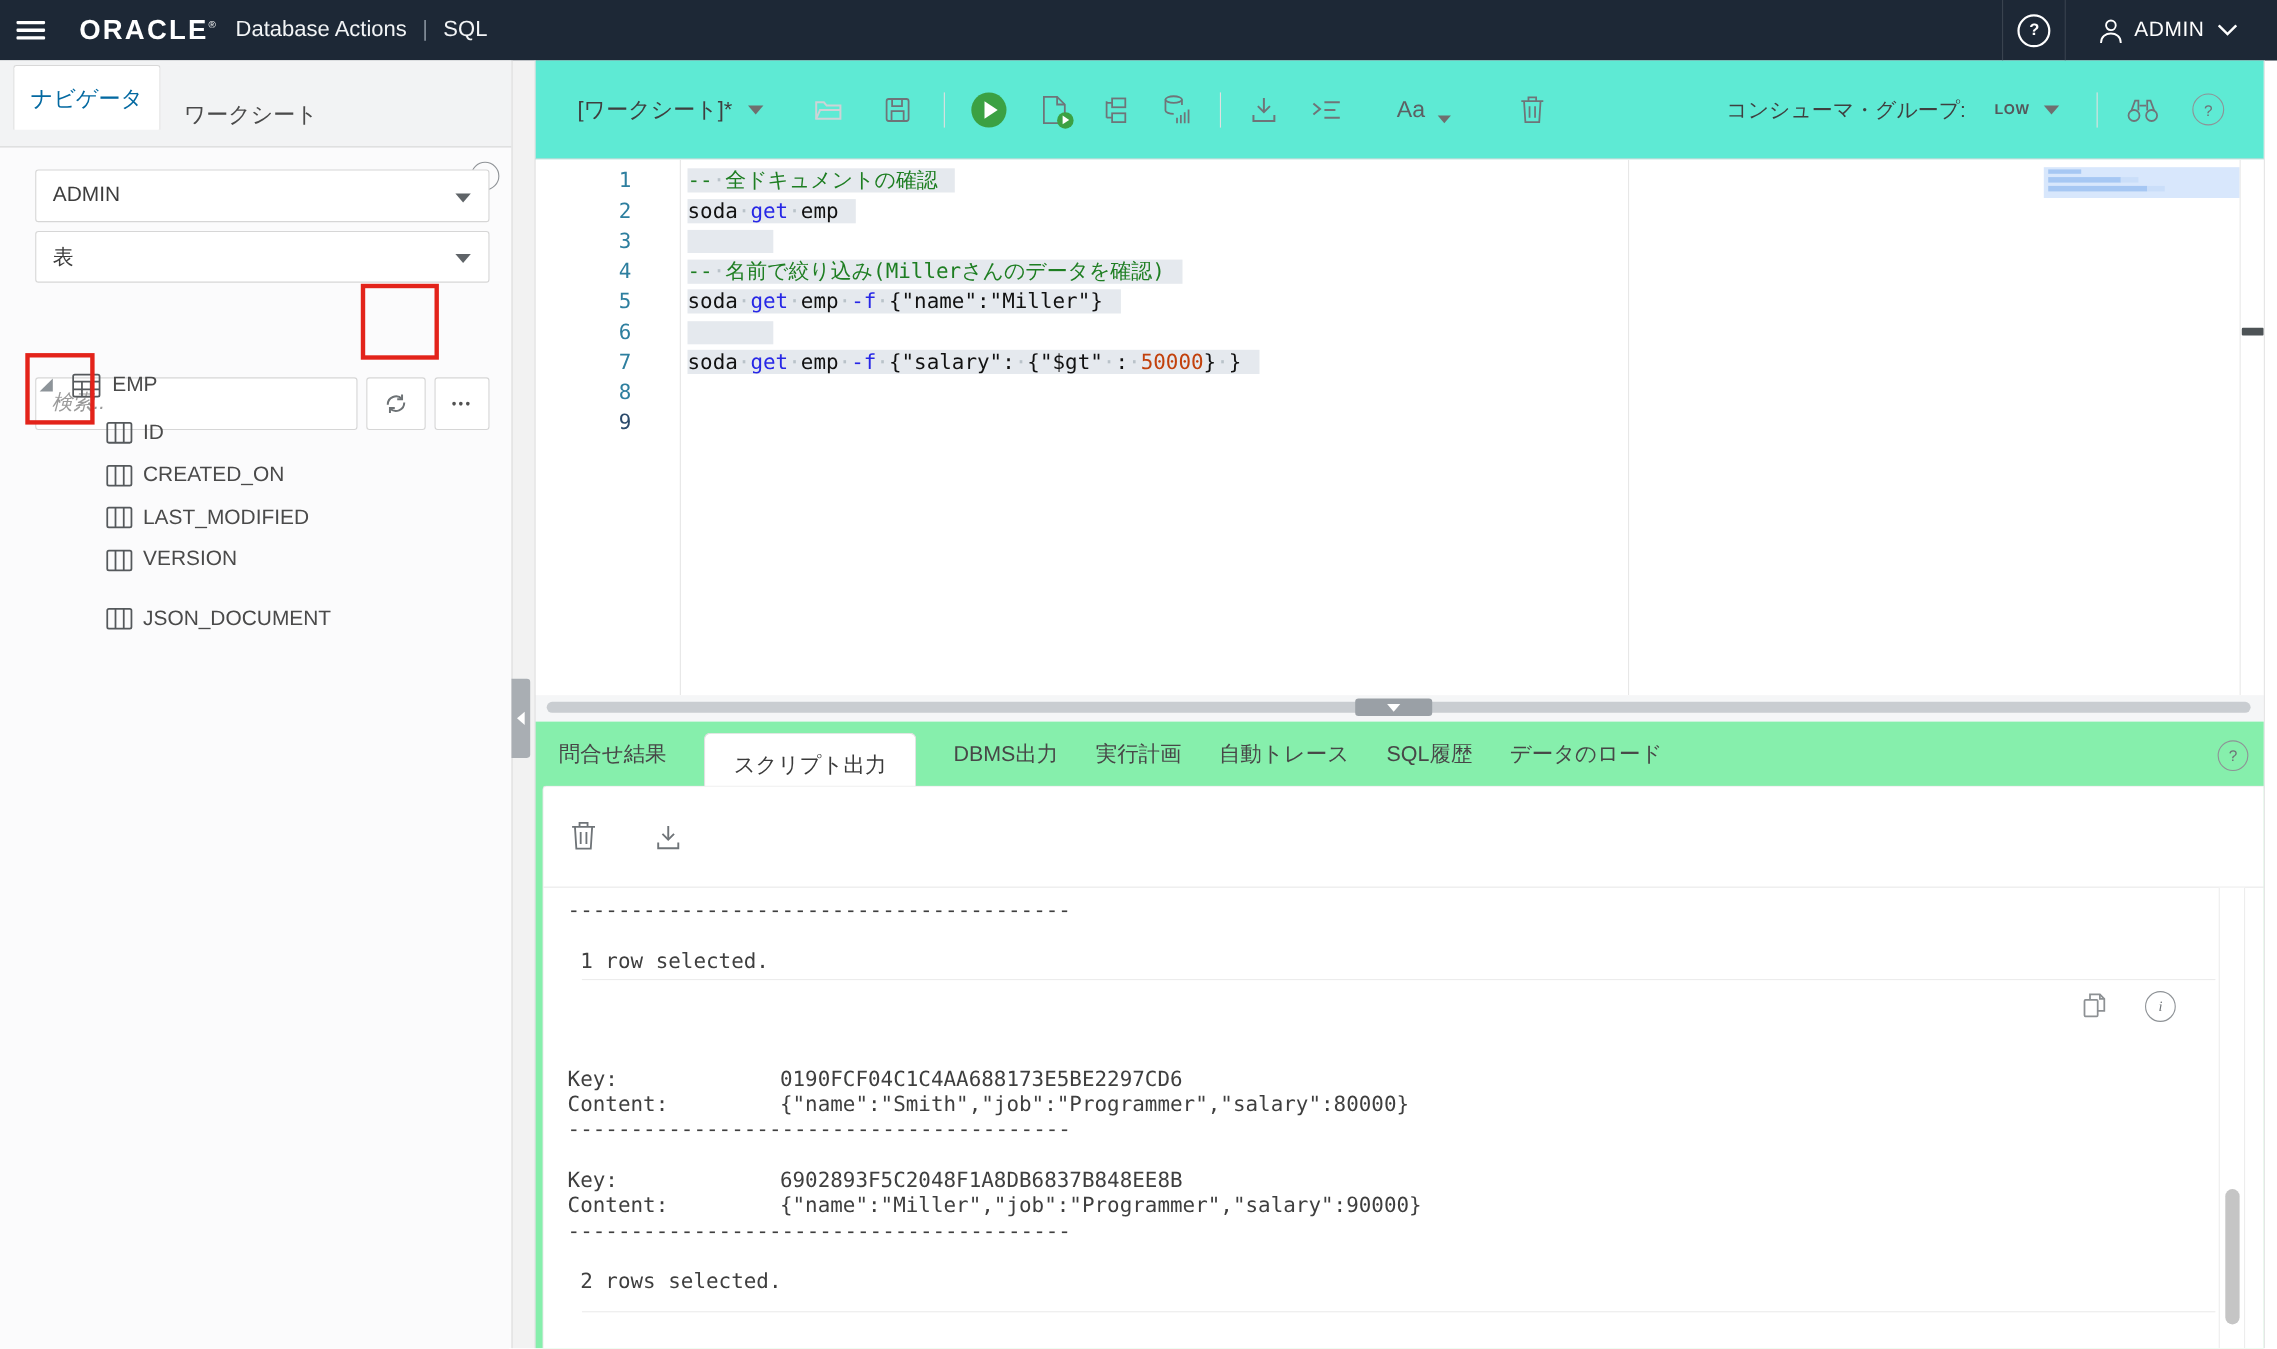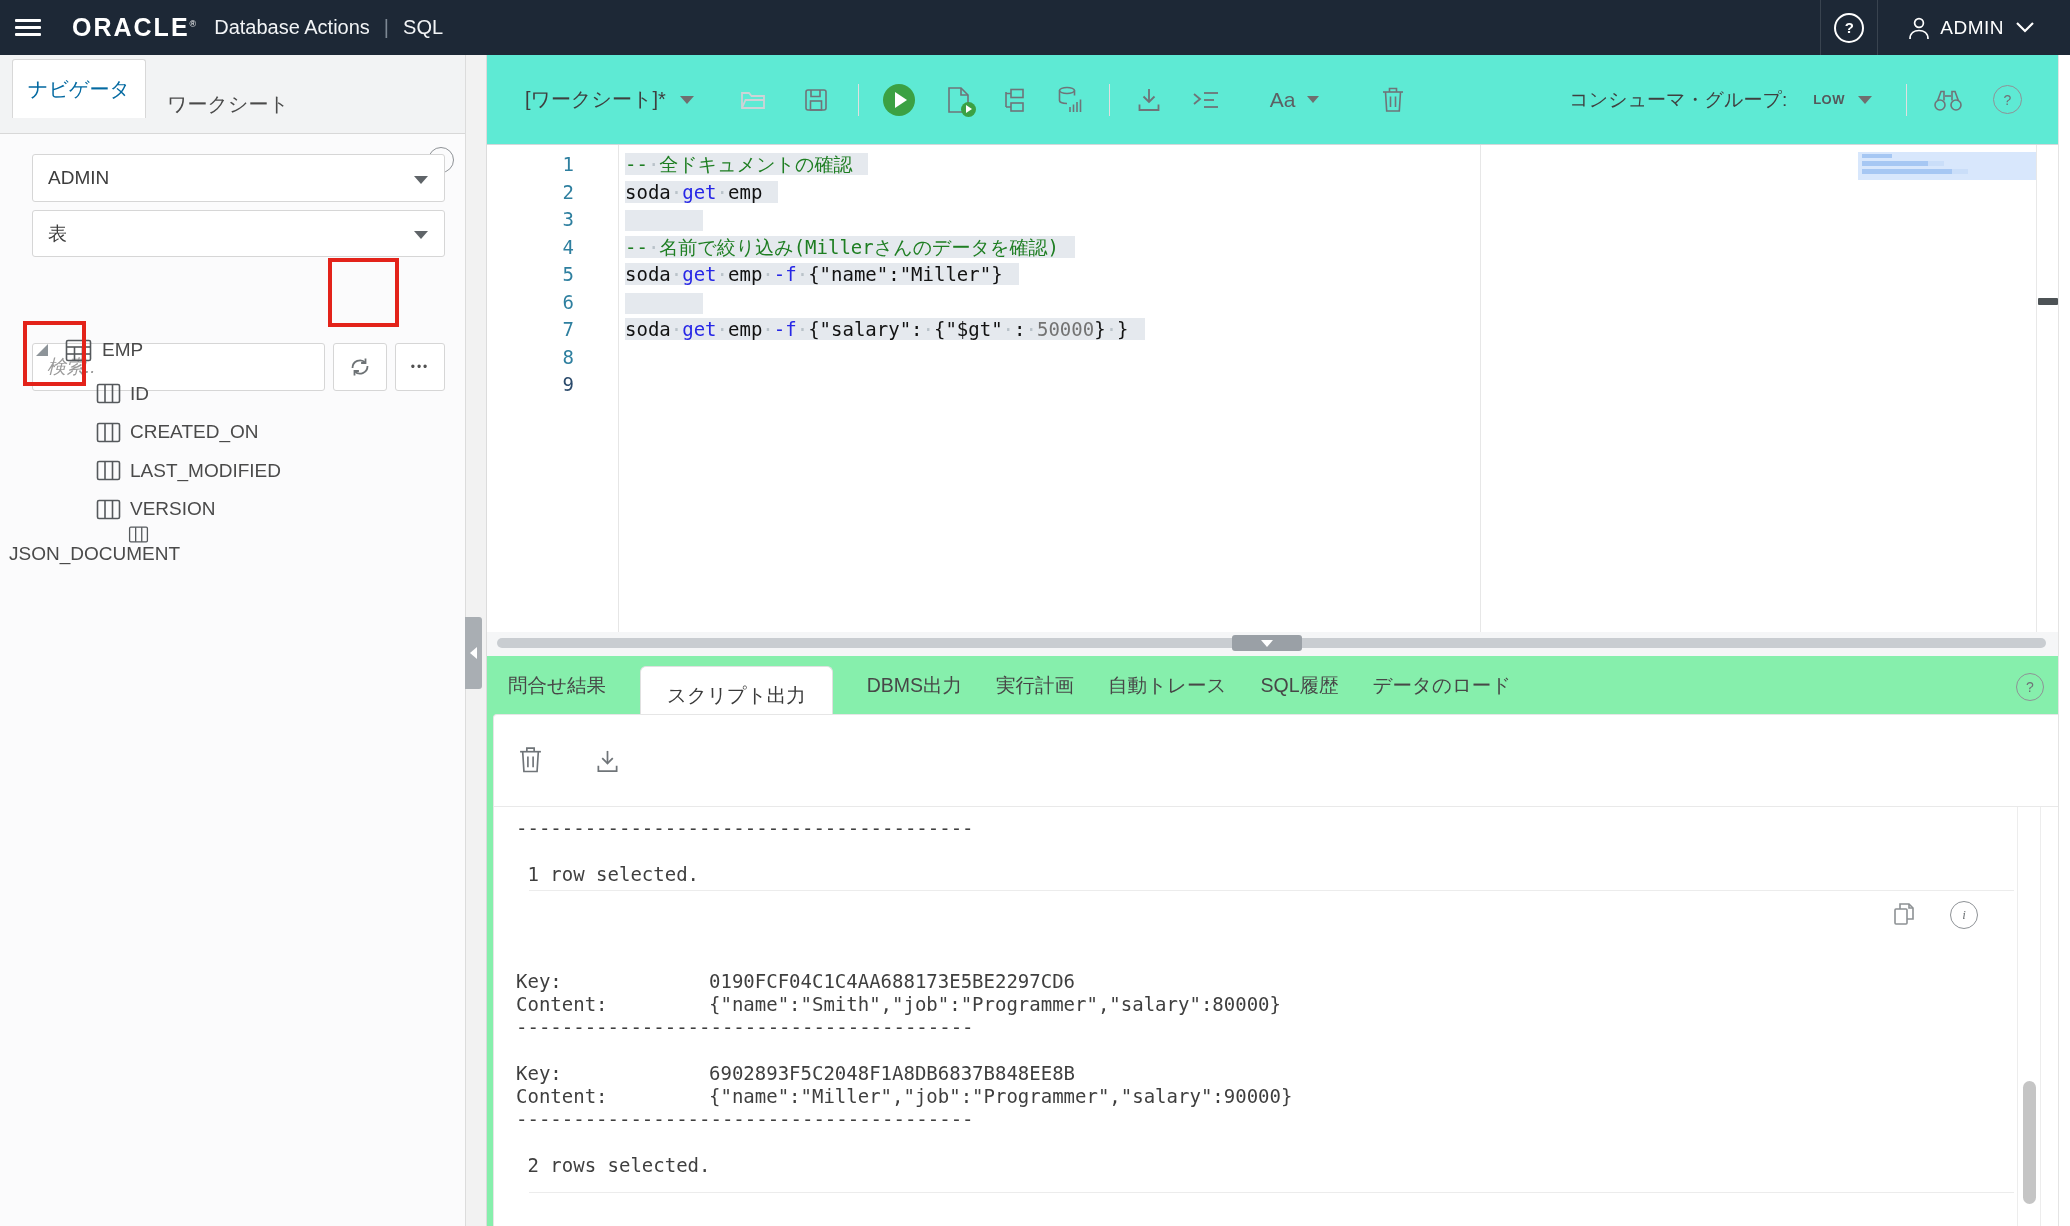--- a/index.html
+++ b/index.html
@@ -76,21 +76,21 @@
   #gutter{position:absolute;left:0;top:6px;width:131px;}
   #gutter-border{position:absolute;left:131px;top:0;width:1px;height:487px;background:#e6e6e6;}
   .lnum{height:27.5px;line-height:27.5px;text-align:right;padding-right:44px;font-family:"DejaVu Sans Mono",monospace;font-size:19px;color:#2e7f9f;}
   .lnum.active{color:#2b4a6b;}
   #code{position:absolute;left:132px;top:6px;right:0;}
   .cline{height:27.5px;line-height:27.5px;font-family:"DejaVu Sans Mono",monospace;font-size:19px;white-space:pre;color:#121212;padding-left:6px;}
   .sel{background:#e5e9ee;padding-right:16px;}
   .selempty{display:inline-block;background:#e5e9ee;width:78px;height:21px;vertical-align:middle;}
   .seg-c{color:#1e7e22;}
   .seg-k{color:#2727e6;}
-  .seg-n{color:#737373;}
+  .seg-n{color:#c2410c;}
   .seg-w{color:#b9c2c9;}
   #print-margin{position:absolute;left:993px;top:0;width:1px;height:487px;background:#e7e7e7;}
   #minimap{position:absolute;left:1371px;top:7px;width:178px;height:28px;background:#d8e7fc;}
   #minimap div{position:absolute;background:#a6c7f3;}
   #minimap .lt{background:#cadef9;}
   #mm-border{position:absolute;left:1549px;top:0;width:1px;height:487px;background:#e8e8e8;}
   #ov-dash{position:absolute;left:1551px;top:153px;width:20px;height:7px;background:#4d5356;border-radius:1px;cursor:pointer;}
 
   
   #hsplit{left:487px;top:632px;width:1571px;height:24px;background:#f5f6f7;}
@@ -220,21 +220,21 @@
             <span class="lbl">LAST_MODIFIED</span>
           </div>
           <div class="tree-col" style="top: 168.8px;">
             <svg width="25" height="21" viewBox="0 0 25 21" fill="none" stroke="#55595c" stroke-width="1.6">
               <rect x="1.5" y="1.5" width="22" height="18" rx="1.5"></rect>
               <line x1="9" y1="1.5" x2="9" y2="19.5"></line>
               <line x1="16.5" y1="1.5" x2="16.5" y2="19.5"></line>
             </svg>
             <span class="lbl">VERSION</span>
           </div>
-          <div class="tree-col" style="top: 205px; flex-direction: column;">
+          <div class="tree-col" style="top: 222px;">
             <svg width="25" height="21" viewBox="0 0 25 21" fill="none" stroke="#55595c" stroke-width="1.6">
               <rect x="1.5" y="1.5" width="22" height="18" rx="1.5"></rect>
               <line x1="9" y1="1.5" x2="9" y2="19.5"></line>
               <line x1="16.5" y1="1.5" x2="16.5" y2="19.5"></line>
             </svg>
             <span class="lbl">JSON_DOCUMENT</span>
           </div>
         </div>
     </div>
 
@@ -305,21 +305,21 @@
       </svg>
     </div>
     <div class="ti" style="margin-left:30px;">
       <svg width="28" height="24" viewBox="0 0 28 24" fill="none" stroke="#6f7478" stroke-width="1.8">
         <path d="M2 6 l6 5 -6 5"></path>
         <line x1="12" y1="5" x2="26" y2="5"></line>
           <line x1="12" y1="12" x2="22" y2="12"></line>
           <line x1="12" y1="19" x2="26" y2="19"></line>
       </svg>
     </div>
-    <div class="ti" style="margin-left:50px;display:flex;align-items:center;">
+    <div class="ti" style="margin-left:50px;display:flex;align-items:flex-end;">
       <span id="aa-label">Aa</span>
       <div class="dd-caret" style="margin-left:12px;border-left-width:6px;border-right-width:6px;border-top-width:7px;"></div>
     </div>
     <div class="ti" style="margin-left:62px;">
       <svg width="24" height="27" viewBox="0 0 24 27" fill="none" stroke="#6f7478" stroke-width="1.6">
         <path d="M2 6 h20"></path>
           <path d="M8.5 6 V2.5 h7 V6"></path>
         <path d="M4.5 6 l1.2 19 h12.6 L19.5 6"></path>
         <line x1="9.5" y1="10.5" x2="9.5" y2="21"></line>
           <line x1="14.5" y1="10.5" x2="14.5" y2="21"></line>

